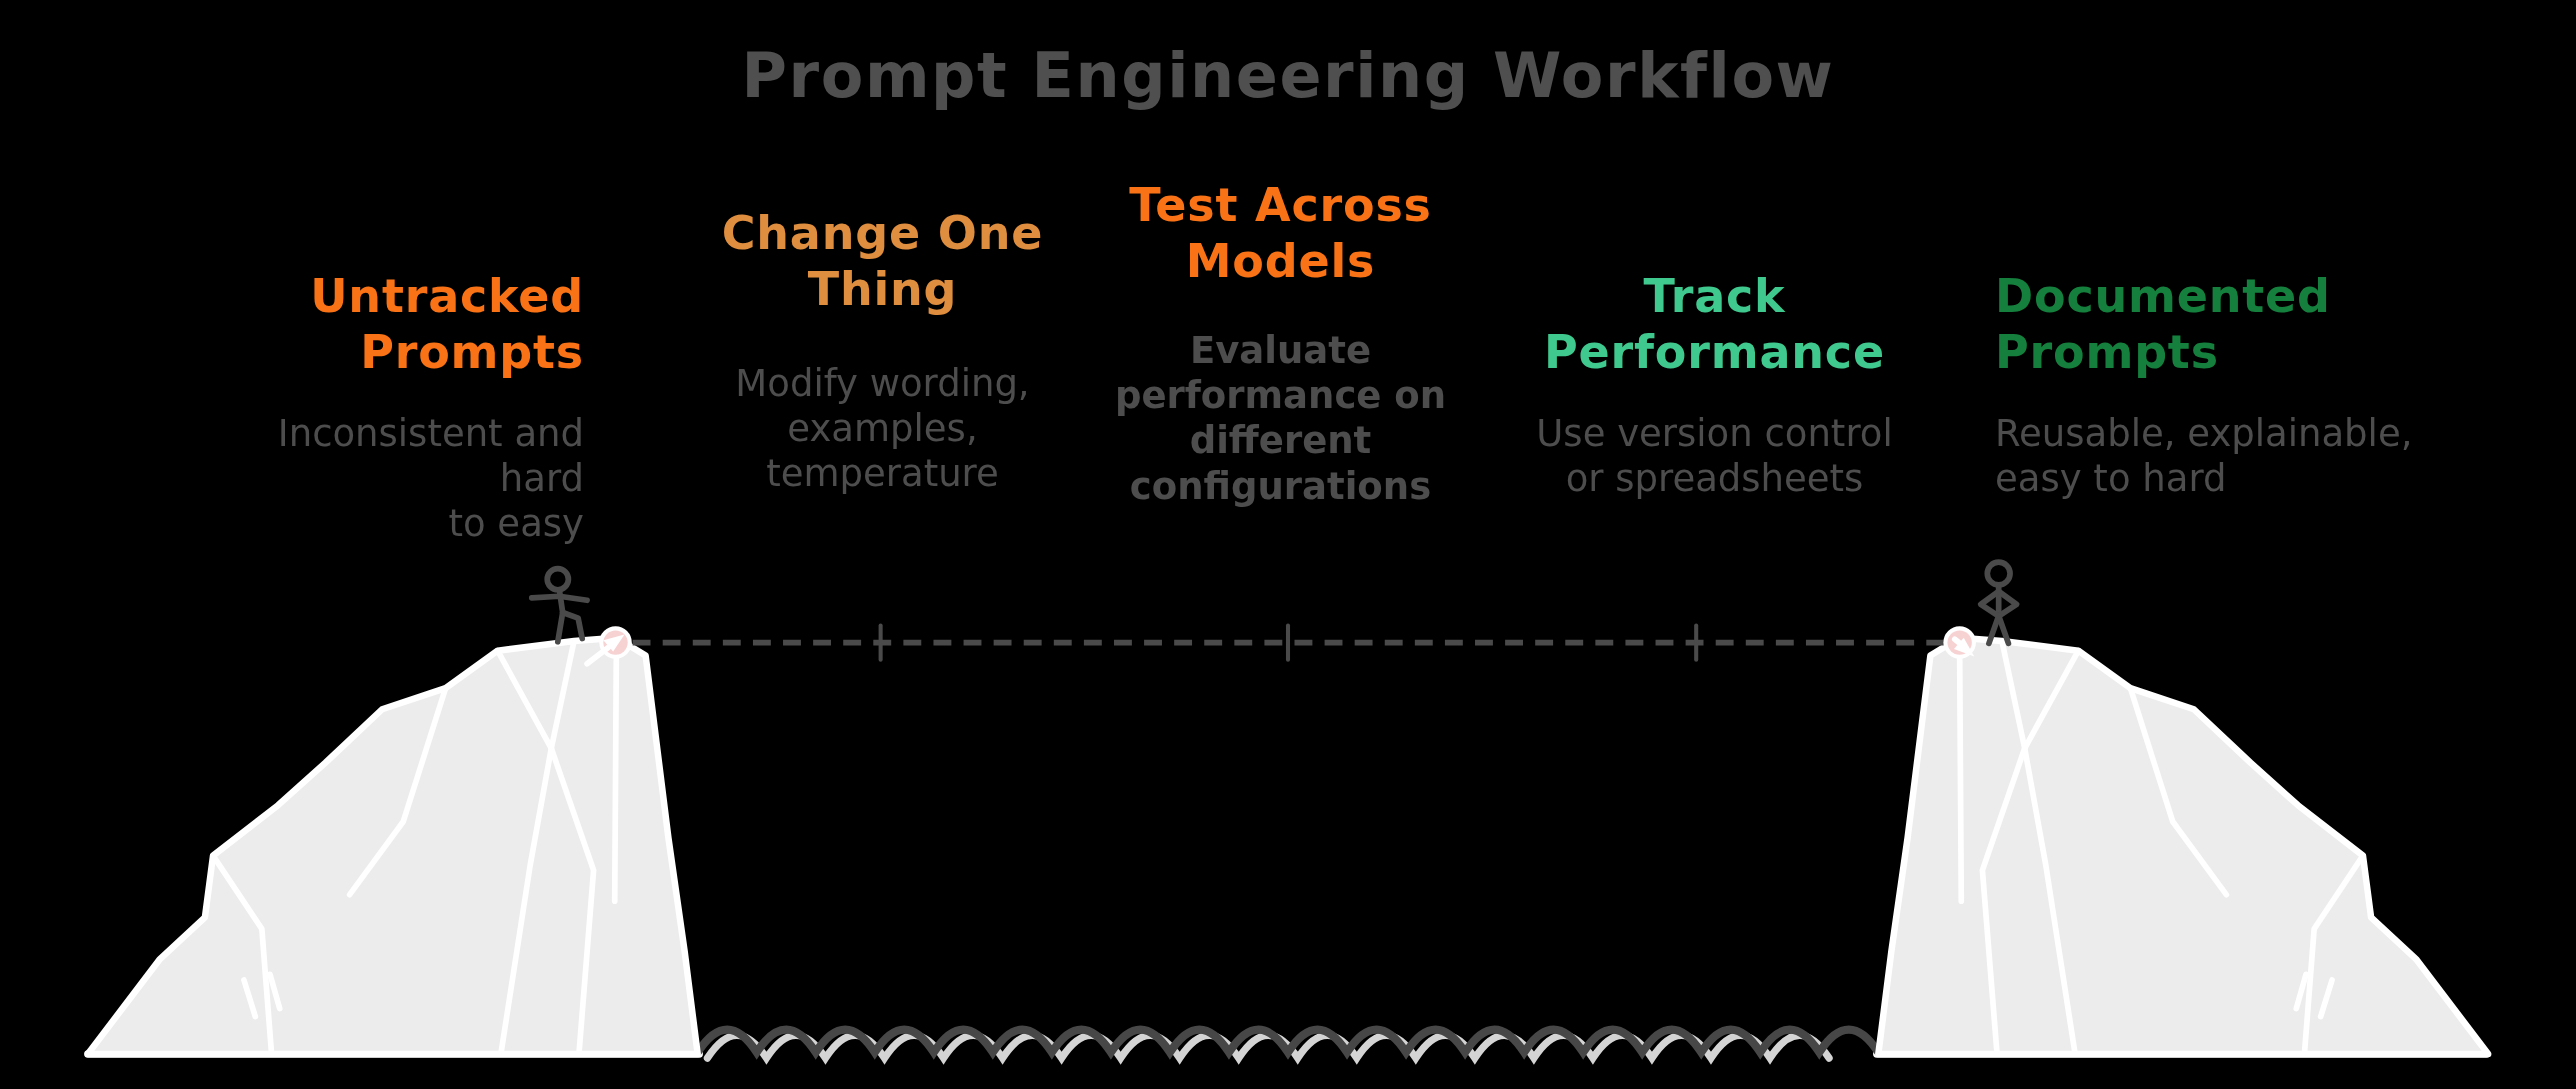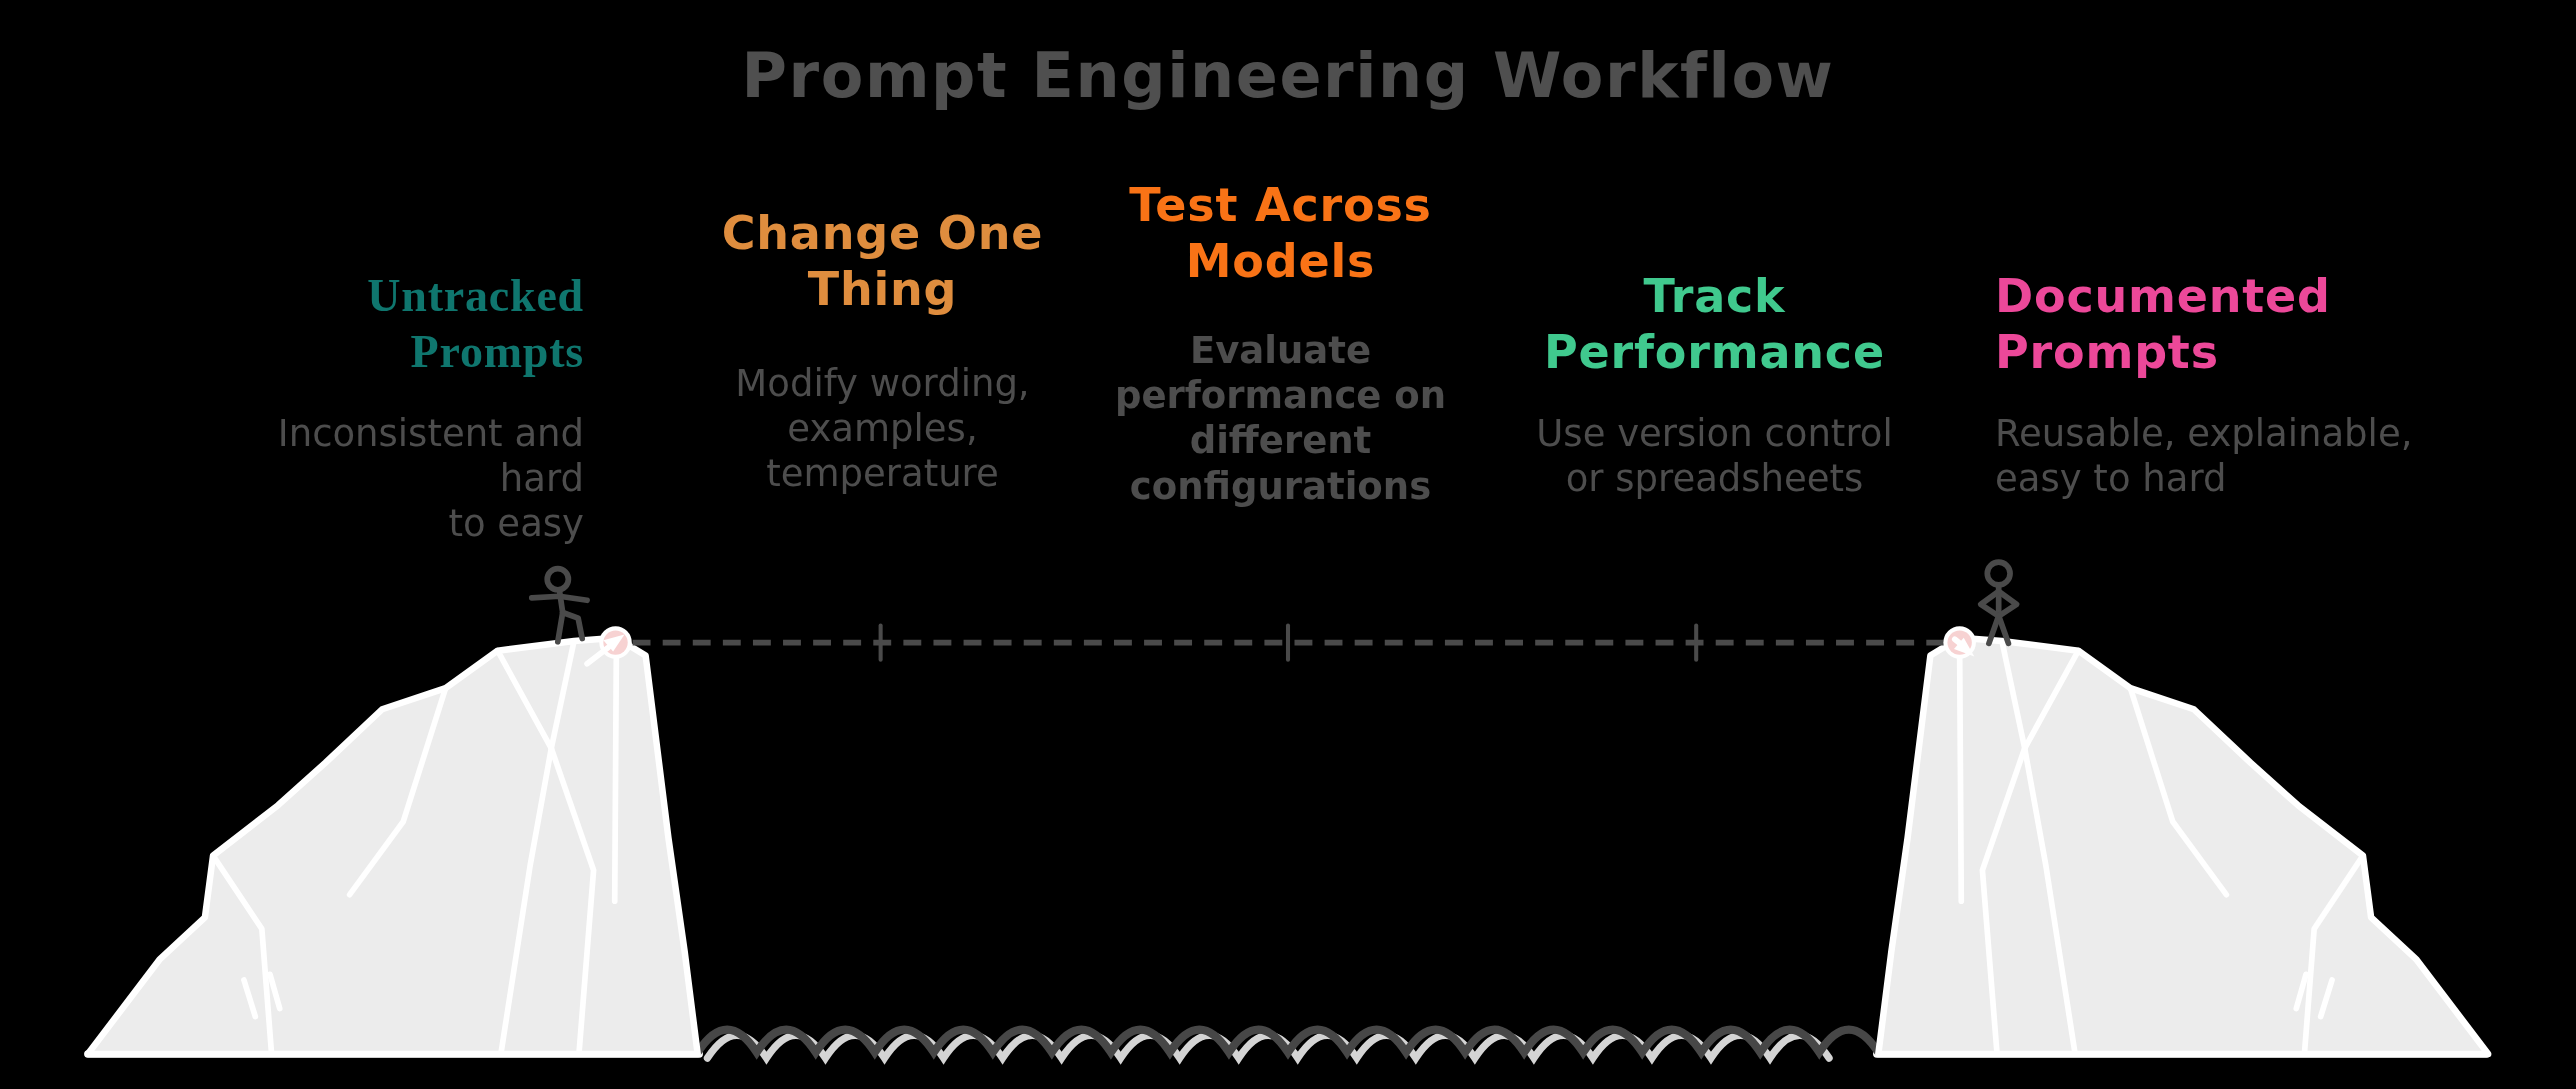--- a/index.html
+++ b/index.html
@@ -139,21 +139,21 @@
       <circle class="marker-ring" cx="2410" cy="790" r="20"></circle>
       <circle class="marker-dot" cx="2410" cy="790" r="15"></circle>
       <path class="marker-arrow-shaft" d="M2404,786 L2414,794"></path>
       <path class="marker-arrow" d="M2428,807 L2403,798 L2415,784 Z"></path>
     </g>
   </svg>
 
   <div class="page-title">Prompt Engineering Workflow</div>
 
   <div class="step step-1">
-    <h2 style="color: #0f766e; font-family: Liberation Serif, serif;">Untracked
+    <h2 style="color: #f97316;">Untracked
 Prompts</h2>
     <p>Inconsistent and hard
 to easy</p>
   </div>
 
   <div class="step step-2">
     <h2 style="color: rgb(223, 141, 62);">Change One
 Thing</h2>
     <p>Modify wording,
 examples,
@@ -170,20 +170,20 @@
   </div>
 
   <div class="step step-4">
     <h2 style="color: rgb(64, 201, 142);">Track
 Performance</h2>
     <p>Use version control
 or spreadsheets</p>
   </div>
 
   <div class="step step-5">
-    <h2 style="color: #ec4899;">Documented
+    <h2 style="color: #15803d;">Documented
 Prompts</h2>
     <p>Reusable, explainable,
 easy to hard</p>
   </div>
 
 </div>
 
 
 </body></html>

